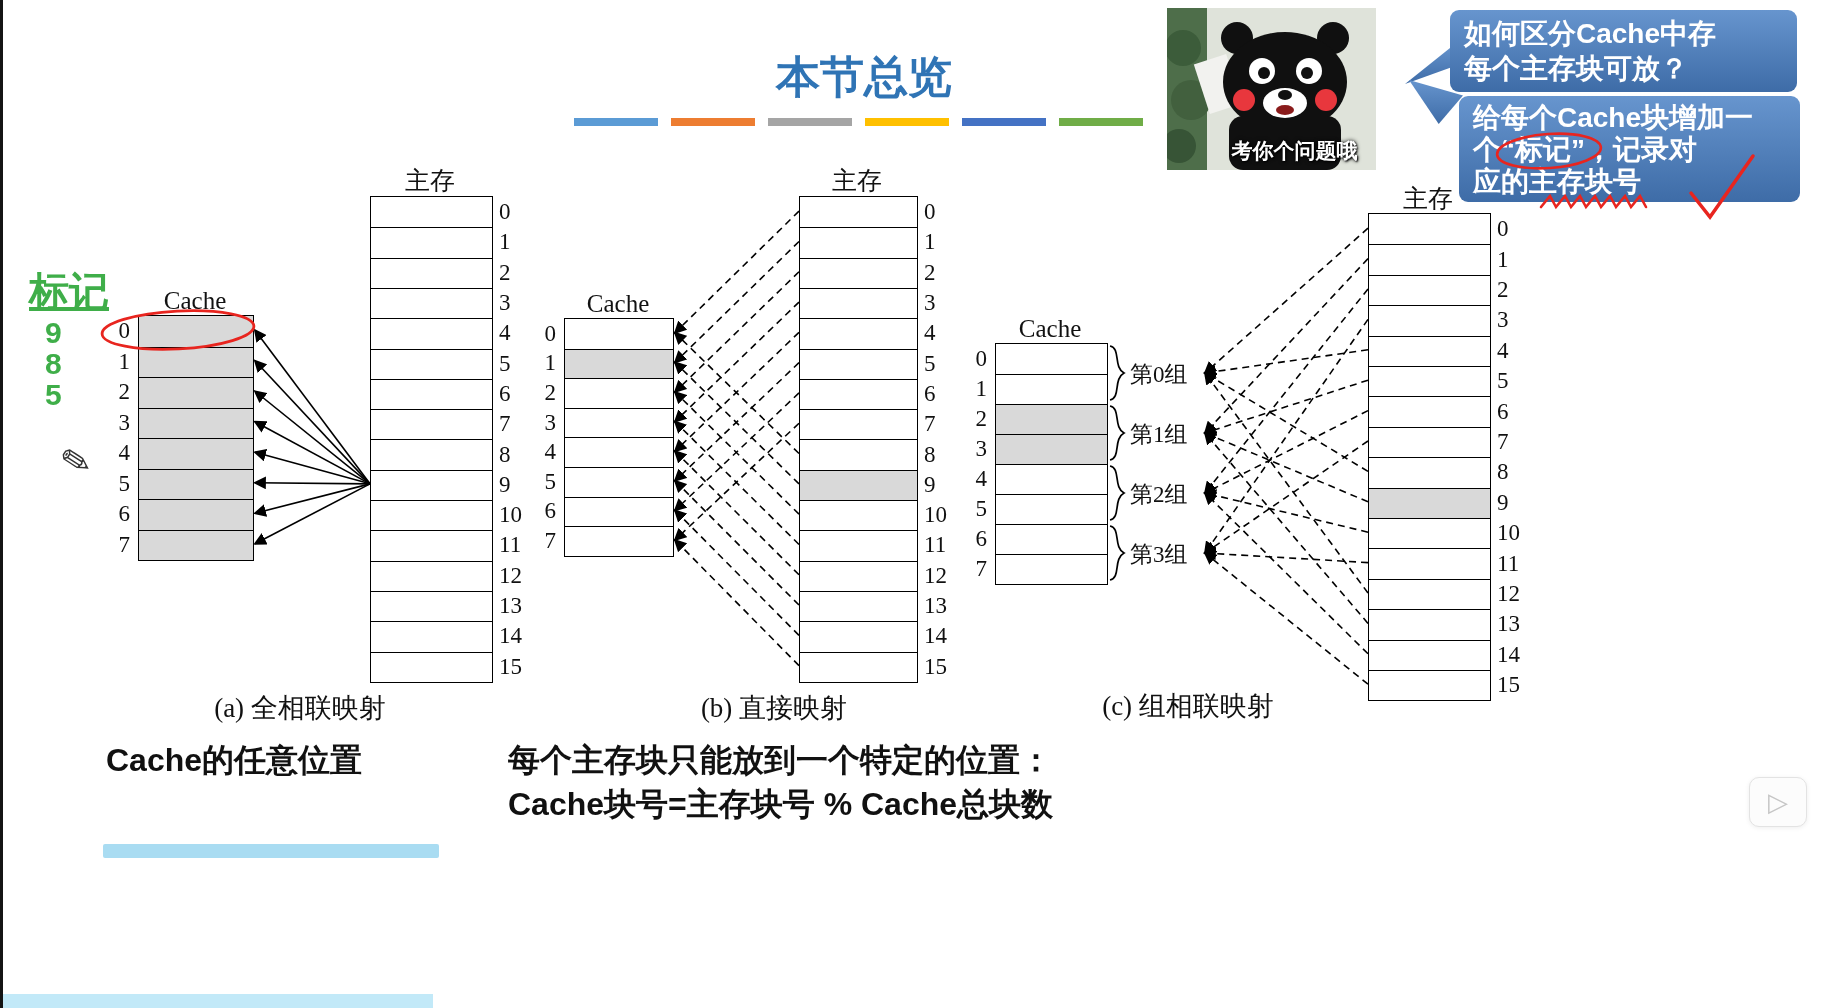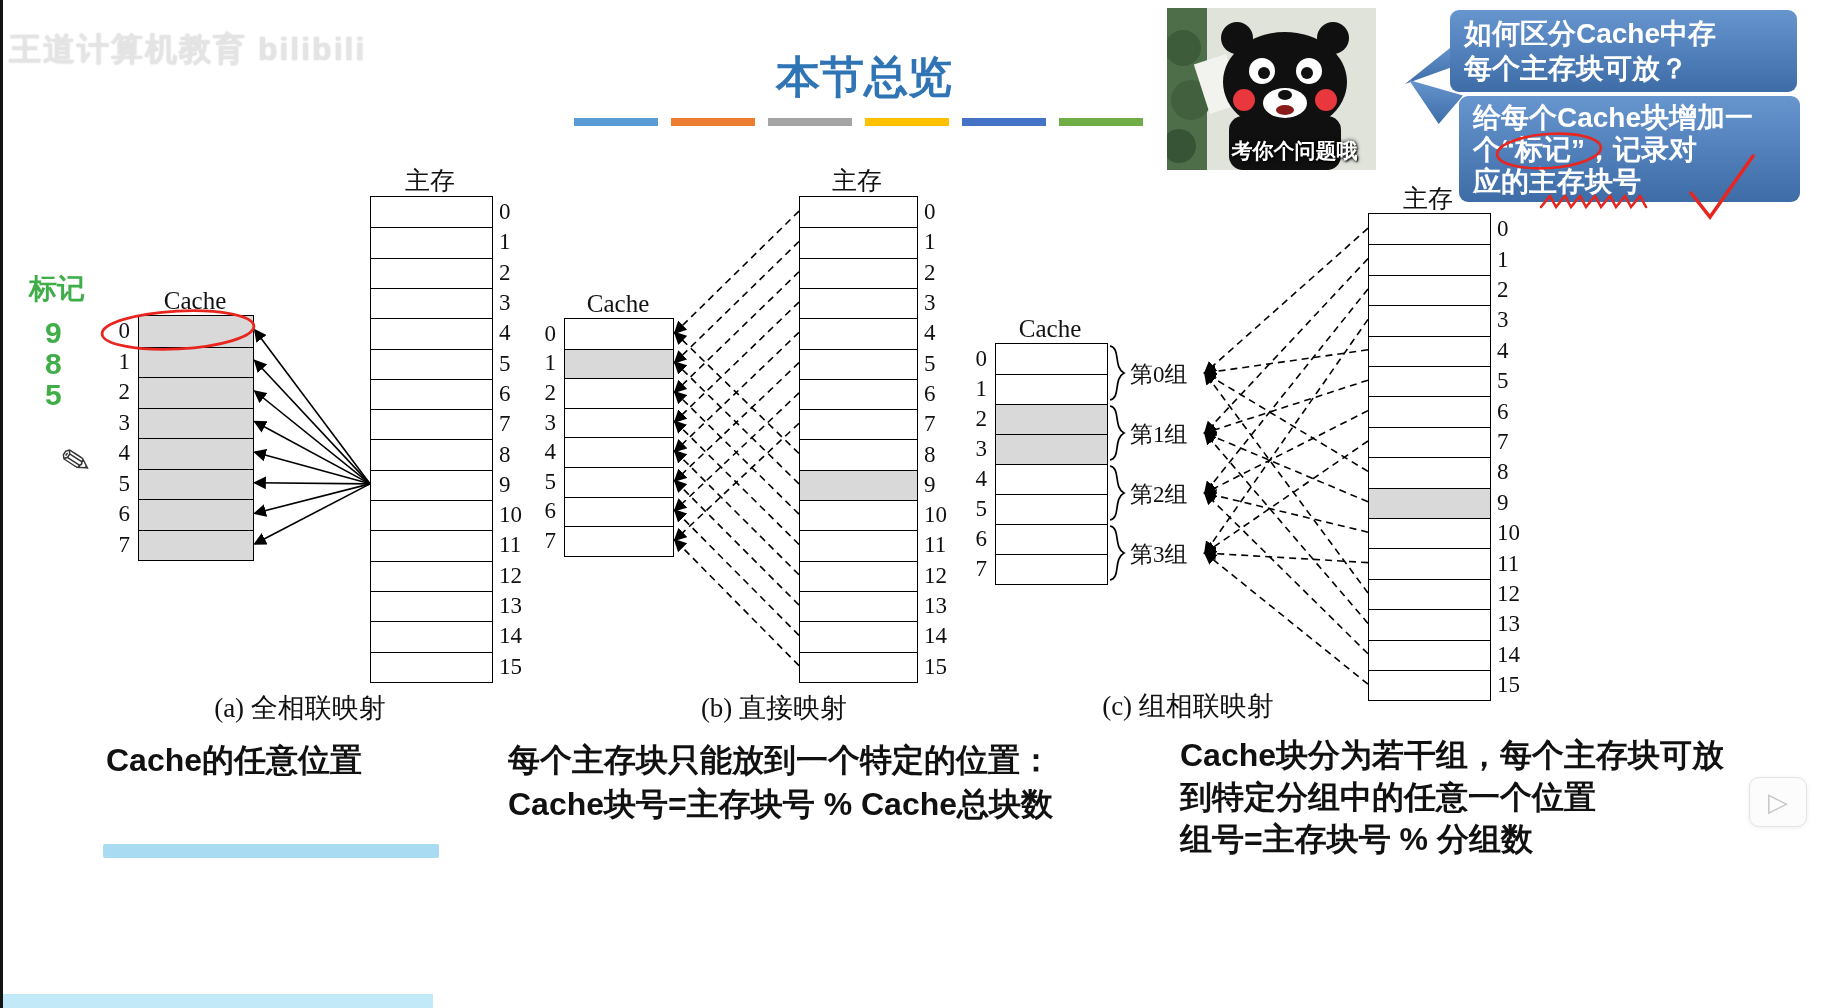--- a/index.html
+++ b/index.html
@@ -15,21 +15,21 @@
   .photo-caption{position:absolute;left:0;right:0;bottom:5px;text-align:center;color:#fff;font-size:21px;font-weight:bold;
                  text-shadow:0 0 4px #000,1px 1px 2px #000;padding-left:46px;}
   .tail{background:linear-gradient(180deg,#6795ce,#3e6ca7);}
   .t1{left:1402px;top:44px;width:50px;height:40px;clip-path:polygon(100% 0,0 100%,100% 55%);}
   .t2{left:1406px;top:80px;width:54px;height:44px;clip-path:polygon(0 0,100% 35%,55% 100%);}
   .bubble{background:linear-gradient(180deg,#6795ce,#3e6ca7);border-radius:9px;color:#fff;font-weight:bold;
           font-size:28px;padding:6px 14px;box-sizing:border-box;}
   .b1{left:1447px;top:10px;width:347px;height:82px;line-height:35px;}
   .b2{left:1456px;top:96px;width:341px;height:106px;line-height:32px;}
   .bubble div{white-space:nowrap;}
-  .tag-label{left:26px;top:270px;font-size:28px;font-weight:bold;color:#3fae49;}
+  .tag-label{left:26px;top:264px;font-size:40px;font-weight:bold;color:#3fae49;text-decoration:underline;}
   .tagv{left:42px;font-size:30px;font-weight:bold;color:#3fae49;}
   .pencil{left:58px;top:441px;font-size:36px;color:#333;transform:rotate(-12deg);}
   .tlabel{font-size:25px;transform:translateX(-50%);white-space:nowrap;}
   .caption{font-size:27px;transform:translateX(-50%);white-space:nowrap;}
   .desc{font-size:32px;font-weight:bold;line-height:44px;white-space:nowrap;}
   .ttable{border:1.8px solid #000;background:#fff;}
   .trow{position:absolute;left:0;width:100%;box-sizing:border-box;}
   .trow.bt{border-top:1.5px solid #000;}
   .trow.filled{background:#d9d9d9;}
   .rownum{font-size:23px;line-height:27px;}
@@ -41,21 +41,20 @@
   .progressbar{left:100px;top:844px;width:336px;height:14px;background:#a9dcf2;border-radius:2px;}
   .bottomstrip{left:0;top:994px;width:430px;height:14px;background:#c2e9f8;}
   .playbtn{left:1746px;top:777px;width:56px;height:48px;background:#fcfcfc;border:1px solid #e3e3e3;border-radius:10px;
            display:flex;align-items:center;justify-content:center;font-size:26px;color:#c6c6c6;box-shadow:0 1px 5px rgba(0,0,0,0.07);}
 </style>
 </head>
 <body>
 
 <div id="stage">
 
-  <div class="abs watermark">王道计算机教育 bilibili</div>
   <div class="abs title">本节总览</div>
   <div class="abs divider" id="divider">
       <div class="dbar" style="background: rgb(91, 155, 213);"></div>
       <div class="dbar" style="background: rgb(237, 125, 49);"></div>
       <div class="dbar" style="background: rgb(165, 165, 165);"></div>
       <div class="dbar" style="background: rgb(255, 192, 0);"></div>
       <div class="dbar" style="background: rgb(68, 114, 196);"></div>
       <div class="dbar" style="background: rgb(112, 173, 71);"></div>
     </div>
 
@@ -112,25 +111,20 @@
   <div class="abs caption serif" style="left:297px;top:690px;">(a) 全相联映射</div>
   <div class="abs caption serif" style="left:735px;top:690px;margin-left:36px;">(b) 直接映射</div>
   <div class="abs caption serif" style="left:1185px;top:664px;margin-top:24px;">(c) 组相联映射</div>
 
   <div class="abs desc" style="left:103px;top:738px;">
     <div>Cache的任意位置</div>
   </div>
   <div class="abs desc" style="left:505px;top:738px;">
     <div>每个主存块只能放到一个特定的位置：</div>
     <div>Cache块号=主存块号 % Cache总块数</div>
-  </div>
-  <div class="abs desc" style="left:1177px;top:734px;line-height:42px;">
-    <div>Cache块分为若干组，每个主存块可放</div>
-    <div>到特定分组中的任意一个位置</div>
-    <div>组号=主存块号 % 分组数</div>
   </div>
 
   <div class="abs progressbar"></div>
   <div class="abs bottomstrip"></div>
   <div class="abs playbtn">
     <span>▷</span>
   </div>
 
   <div class="abs rownum serif" style="left: 93px; top: 317.25px; width: 34px; text-align: right;">0</div>
     <div class="abs rownum serif" style="left: 93px; top: 347.75px; width: 34px; text-align: right;">1</div>

